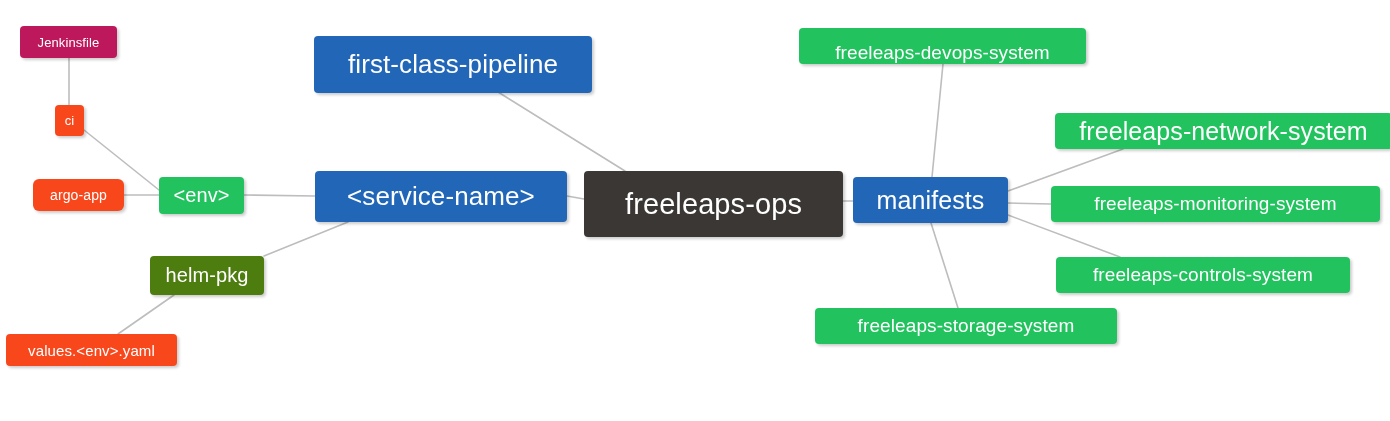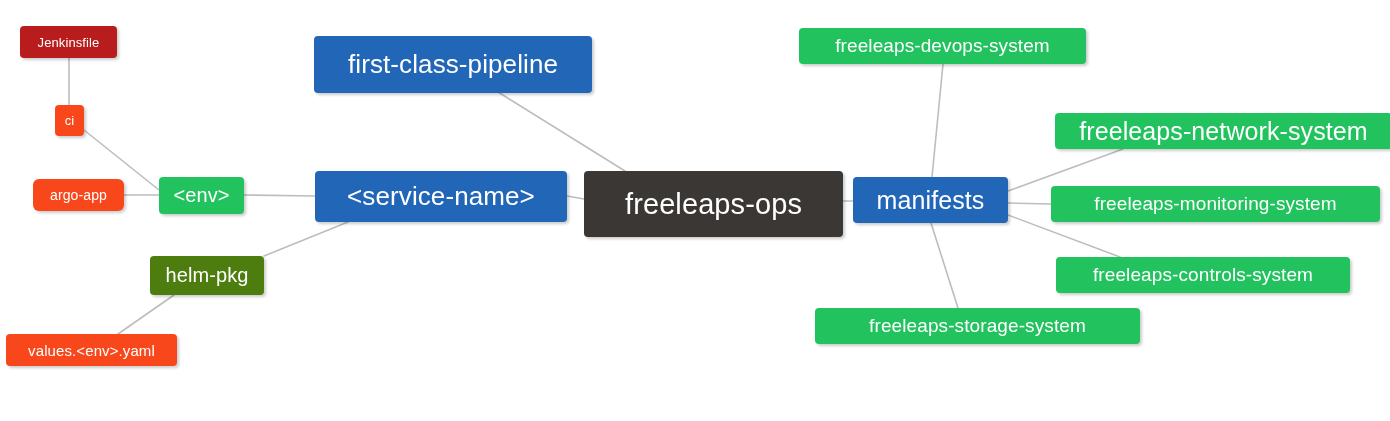--- a/index.html
+++ b/index.html
@@ -49,21 +49,21 @@
       <line x1="490" y1="87" x2="625" y2="171" stroke="#bdbdbd" stroke-width="1.6" stroke-linecap="round"></line>
       <line x1="567" y1="196" x2="584" y2="199" stroke="#bdbdbd" stroke-width="1.6" stroke-linecap="round"></line>
       <line x1="843" y1="201" x2="853" y2="201" stroke="#bdbdbd" stroke-width="1.6" stroke-linecap="round"></line>
       <line x1="932" y1="177" x2="943" y2="64" stroke="#bdbdbd" stroke-width="1.6" stroke-linecap="round"></line>
       <line x1="1008" y1="191" x2="1123" y2="149" stroke="#bdbdbd" stroke-width="1.6" stroke-linecap="round"></line>
       <line x1="1008" y1="203" x2="1051" y2="204" stroke="#bdbdbd" stroke-width="1.6" stroke-linecap="round"></line>
       <line x1="1008" y1="215" x2="1120" y2="257" stroke="#bdbdbd" stroke-width="1.6" stroke-linecap="round"></line>
       <line x1="931" y1="223" x2="958" y2="308" stroke="#bdbdbd" stroke-width="1.6" stroke-linecap="round"></line>
     </svg>
   <div id="node-layer">
-      <div class="node" style="left: 20px; top: 26px; width: 97px; height: 32px; background: #b91c1c; font-size: 13px;">
+      <div class="node" style="left: 20px; top: 26px; width: 97px; height: 32px; background: #be185d; font-size: 13px;">
         <span>Jenkinsfile</span>
       </div>
       <div class="node" style="left: 55px; top: 105px; width: 29px; height: 31px; background: rgb(249, 71, 28); font-size: 13px;">
         <span>ci</span>
       </div>
       <div class="node" style="left: 33px; top: 179px; width: 91px; height: 32px; background: rgb(249, 71, 28); font-size: 14px; border-radius: 6px;">
         <span>argo-app</span>
       </div>
       <div class="node" style="left: 159px; top: 177px; width: 85px; height: 37px; background: rgb(34, 195, 94); font-size: 20px;">
         <span>&lt;env&gt;</span>
@@ -79,29 +79,29 @@
       </div>
       <div class="node" style="left: 315px; top: 171px; width: 252px; height: 51px; background: rgb(34, 102, 184); font-size: 26px;">
         <span>&lt;service-name&gt;</span>
       </div>
       <div class="node" style="left: 584px; top: 171px; width: 259px; height: 66px; background: rgb(59, 55, 52); font-size: 29px;">
         <span>freeleaps-ops</span>
       </div>
       <div class="node" style="left: 853px; top: 177px; width: 155px; height: 46px; background: rgb(34, 102, 184); font-size: 25px;">
         <span>manifests</span>
       </div>
-      <div class="node" style="left: 799px; top: 28px; width: 287px; height: 36px; background: rgb(34, 195, 94); font-size: 19px;">
+      <div class="node" style="left: 799px; top: 28px; width: 287px; height: 36px; background: rgb(34, 195, 94); font-size: 19px; align-items: flex-end;">
         <span>freeleaps-devops-system</span>
       </div>
       <div class="node" style="left: 1055px; top: 113px; width: 337px; height: 36px; background: rgb(34, 195, 94); font-size: 25px;">
         <span>freeleaps-network-system</span>
       </div>
       <div class="node" style="left: 1051px; top: 186px; width: 329px; height: 36px; background: rgb(34, 195, 94); font-size: 19px; justify-content: center;">
         <span>freeleaps-monitoring-system</span>
       </div>
       <div class="node" style="left: 1056px; top: 257px; width: 294px; height: 36px; background: rgb(34, 195, 94); font-size: 19px;">
         <span>freeleaps-controls-system</span>
       </div>
-      <div class="node" style="left: 815px; top: 308px; width: 325px; height: 36px; background: rgb(34, 195, 94); font-size: 19px;">
+      <div class="node" style="left: 815px; top: 308px; width: 302px; height: 36px; background: rgb(34, 195, 94); font-size: 19px;">
         <span>freeleaps-storage-system</span>
       </div>
     </div>
 </div>
 
 </body></html>

